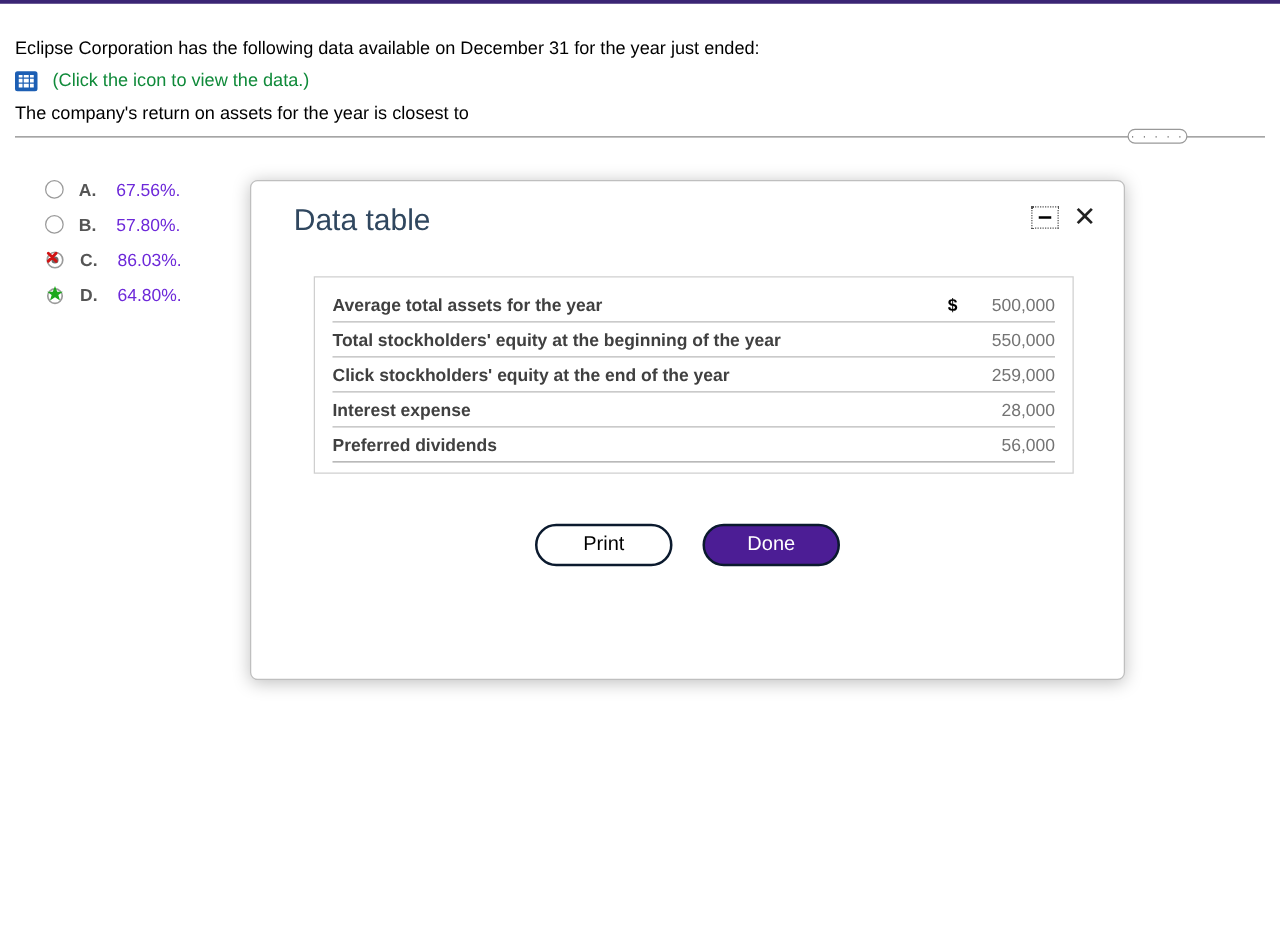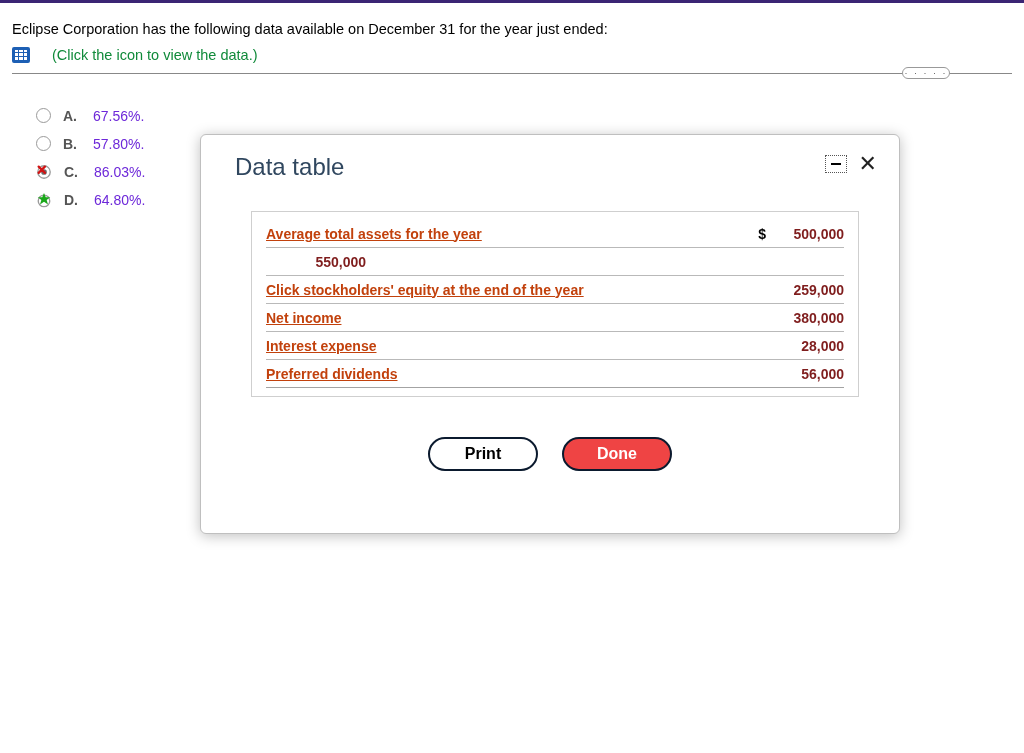--- a/index.html
+++ b/index.html
@@ -9,30 +9,30 @@
     font-size: 14.5px;
     color: #000;
     background: #fff;
     width: 1024px;
   }
   .topbar {
     height: 3px;
     background: #3b2574;
   }
   .content {
-    padding: 12px 12px 0 12px;
+    padding: 22px 12px 0 12px;
   }
   .question-line {
     margin: 4px 0 6px 0;
     line-height: 1.5;
   }
   .icon-link-row {
     display: flex;
     align-items: center;
-    gap: 22px;
+    gap: 12px;
     margin-bottom: 10px;
   }
   .data-icon {
     width: 18px;
     height: 16px;
     border: 2px solid #1d5fb4;
     border-radius: 2px;
     display: grid;
     grid-template-columns: 1fr 1fr 1fr;
     grid-template-rows: 1fr 1fr 1fr;
@@ -89,21 +89,21 @@
     display:flex; align-items:center; justify-content:center;
     position: relative;
   }
   .opt-letter { font-weight: bold; color:#555; min-width: 18px;}
   .opt-text { color:#6d28d9; }
 
   
   .modal {
     position: absolute;
     left: 200px;
-    top: 134px;
+    top: 144px;
     width: 700px;
     height: 400px;
     background: #fff;
     border: 1px solid #bfbfbf;
     border-radius: 6px;
     box-shadow: 0 2px 14px rgba(0,0,0,0.25);
   }
   .modal-header {
     display: flex;
     justify-content: space-between;
@@ -130,42 +130,41 @@
     padding: 8px 14px 8px 14px;
   }
   .trow {
     display: flex;
     align-items: center;
     border-bottom: 1px solid #b9b9b9;
     height: 28px;
     font-size: 14px;
   }
   .trow:last-child { border-bottom: 1px solid #a3a3a3; }
-  .tlabel { flex: 1; font-weight: bold; color:#c2410c;text-decoration:underline; }
+  .tlabel { flex: 1; font-weight: bold; color:#404040; }
   .tcur { width: 26px; text-align:right; font-weight:bold; padding-right:4px;}
-  .tval { width: 74px; text-align: right; color:#7f1d1d;font-weight:bold; }
+  .tval { width: 74px; text-align: right; color:#737373; }
 
   .modal-buttons {
     display:flex;
     justify-content:center;
     gap: 24px;
     margin-top: 40px;
   }
   .btn {
     min-width: 110px;
     height: 34px;
     border-radius: 18px;
     font-size: 16px;
     display:flex; align-items:center; justify-content:center;
     cursor:pointer;
     border: 2px solid #0b1a2e;
-    font-weight: bold;
   }
   .btn.print { background:#fff; color:#000; }
-  .btn.done  { background:#ef4444; color:#fff; }
+  .btn.done  { background:#4c1d95; color:#fff; }
 </style>
 </head>
 <body>
 
 <div class="topbar"></div>
 
 <div class="content">
   <div class="question-line">Eclipse Corporation has the following data available on December 31 for the year just ended:</div>
 
   <div class="icon-link-row">
@@ -176,20 +175,21 @@
       <span></span>
         <span></span>
         <span></span>
       <span></span>
         <span></span>
         <span></span>
     </div>
     <span class="click-link">(Click the icon to view the data.)</span>
   </div>
 
+  <div class="sub-question">The company's return on assets for the year is closest to</div>
 
   <div style="position:relative;">
     <hr class="hr-div">
     <div class="hr-pill">· · · · ·</div>
   </div>
 
   <div class="answers">
 
     <div class="answer-row">
       <div class="radio-empty"></div>
@@ -240,32 +240,28 @@
     </div>
   </div>
 
   <div class="table-wrap">
     <div class="trow">
       <div class="tlabel">Average total assets for the year</div>
       <div class="tcur">$</div>
       <div class="tval">500,000</div>
     </div>
     <div class="trow">
+      <div class="tlabel">Total stockholders' equity at the beginning of the year</div>
       <div class="tcur"></div>
       <div class="tval">550,000</div>
     </div>
     <div class="trow">
       <div class="tlabel">Click stockholders' equity at the end of the year</div>
       <div class="tcur"></div>
       <div class="tval">259,000</div>
-    </div>
-    <div class="trow">
-      <div class="tlabel">Net income</div>
-      <div class="tcur"></div>
-      <div class="tval">380,000</div>
     </div>
     <div class="trow">
       <div class="tlabel">Interest expense</div>
       <div class="tcur"></div>
       <div class="tval">28,000</div>
     </div>
     <div class="trow">
       <div class="tlabel">Preferred dividends</div>
       <div class="tcur"></div>
       <div class="tval">56,000</div>

